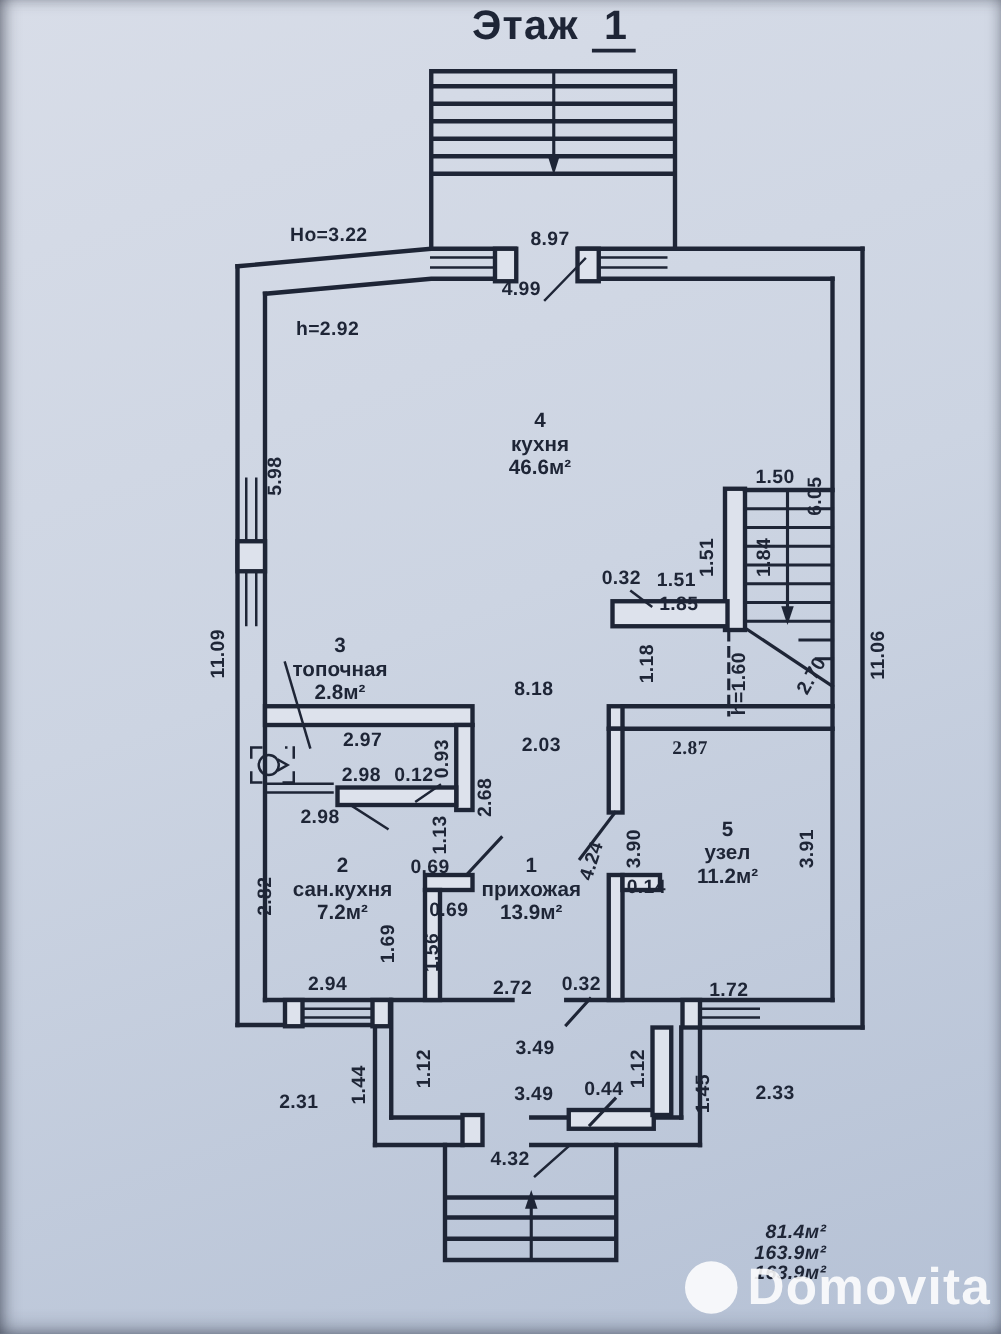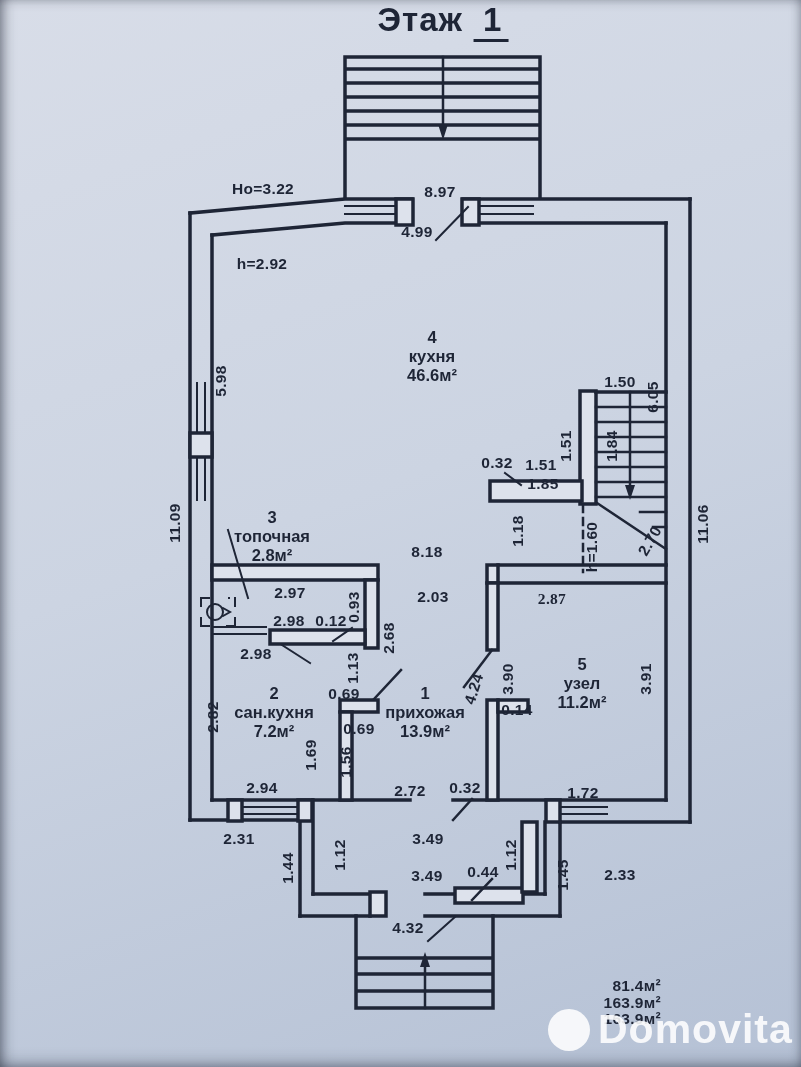--- a/index.html
+++ b/index.html
@@ -29,21 +29,21 @@
   .dim{
     position:absolute;transform:translate(-50%,-50%);
     font-size:15.5px;font-weight:700;white-space:nowrap;letter-spacing:.3px;
   }
   .room{
     position:absolute;transform:translate(-50%,-50%);
     text-align:center;font-weight:700;line-height:19px;font-size:16.5px;white-space:nowrap;
   }
   .totals{
     position:absolute;right:140px;top:978px;text-align:right;
-    font-size:15.5px;font-weight:700;line-height:16.5px;letter-spacing:.3px;
+    font-size:15.5px;font-weight:700;line-height:16.5px;letter-spacing:.3px;font-style:italic;
   }
   .watermark{
     position:absolute;left:548px;top:1006px;display:flex;align-items:center;gap:8px;
     color:var(--wm);opacity:.88;pointer-events:none;
   }
   .watermark .dot{width:42px;height:42px;border-radius:50%;background:var(--wm);}
   .watermark .brand{font-size:41px;font-weight:700;letter-spacing:1px;}
 </style>
 </head>
 <body>
@@ -178,21 +178,21 @@
       <span class="dim" style="left: 346px; top: 762px; transform: translate(-50%, -50%) rotate(-90deg);">1.56</span>
       <span class="dim" style="left: 262px; top: 788px; transform: translate(-50%, -50%) rotate(0deg);">2.94</span>
       <span class="dim" style="left: 474px; top: 689px; transform: translate(-50%, -50%) rotate(-72deg);">4.24</span>
       <span class="dim" style="left: 508px; top: 679px; transform: translate(-50%, -50%) rotate(-90deg);">3.90</span>
       <span class="dim" style="left: 517px; top: 710px; transform: translate(-50%, -50%) rotate(0deg);">0.14</span>
       <span class="dim" style="left: 552px; top: 599px; transform: translate(-50%, -50%) rotate(0deg); font-family: Liberation Serif, serif;">2.87</span>
       <span class="dim" style="left: 646px; top: 679px; transform: translate(-50%, -50%) rotate(-90deg);">3.91</span>
       <span class="dim" style="left: 583px; top: 793px; transform: translate(-50%, -50%) rotate(0deg);">1.72</span>
       <span class="dim" style="left: 410px; top: 791px; transform: translate(-50%, -50%) rotate(0deg);">2.72</span>
       <span class="dim" style="left: 465px; top: 788px; transform: translate(-50%, -50%) rotate(0deg);">0.32</span>
-      <span class="dim" style="left: 239px; top: 839px; transform: translate(-50%, -50%) rotate(0deg);">2.31</span>
+      <span class="dim" style="left: 239px; top: 882px; transform: translate(-50%, -50%) rotate(0deg);">2.31</span>
       <span class="dim" style="left: 288px; top: 868px; transform: translate(-50%, -50%) rotate(-90deg);">1.44</span>
       <span class="dim" style="left: 340px; top: 855px; transform: translate(-50%, -50%) rotate(-90deg);">1.12</span>
       <span class="dim" style="left: 428px; top: 839px; transform: translate(-50%, -50%) rotate(0deg);">3.49</span>
       <span class="dim" style="left: 427px; top: 876px; transform: translate(-50%, -50%) rotate(0deg);">3.49</span>
       <span class="dim" style="left: 483px; top: 872px; transform: translate(-50%, -50%) rotate(0deg);">0.44</span>
       <span class="dim" style="left: 511px; top: 855px; transform: translate(-50%, -50%) rotate(-90deg);">1.12</span>
       <span class="dim" style="left: 563px; top: 875px; transform: translate(-50%, -50%) rotate(-90deg);">1.45</span>
       <span class="dim" style="left: 620px; top: 875px; transform: translate(-50%, -50%) rotate(0deg);">2.33</span>
       <span class="dim" style="left: 408px; top: 928px; transform: translate(-50%, -50%) rotate(0deg);">4.32</span>
     </div>

